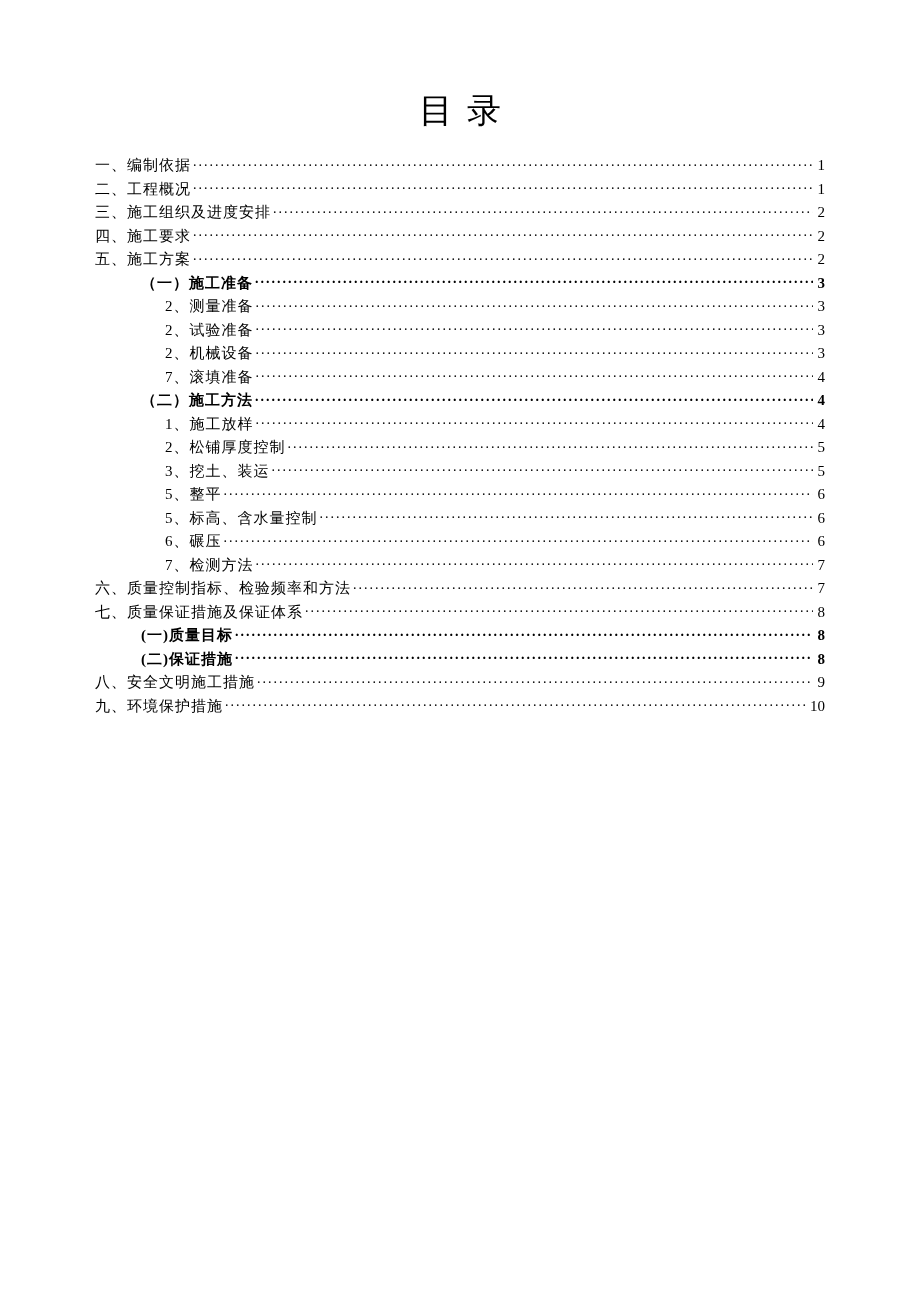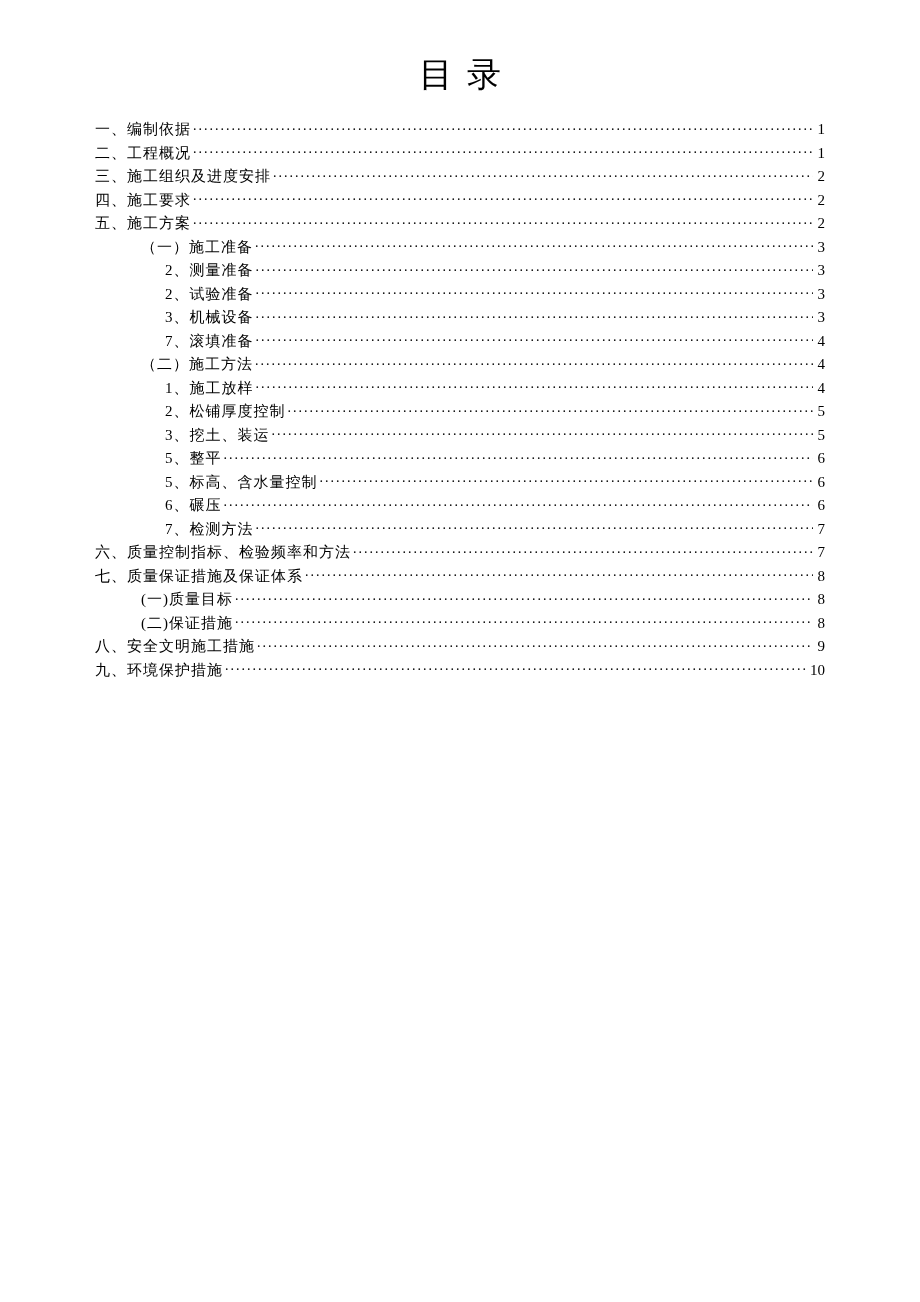--- a/index.html
+++ b/index.html
@@ -6,21 +6,21 @@
       margin: 0;
       padding: 0;
       background: #fff;
       font-family: "SimSun", "宋体", serif;
       color: #000;
     }
     .page {
       width: 920px;
       height: 1000px;
       box-sizing: border-box;
-      padding: 52px 95px 100px 95px;
+      padding: 88px 95px 100px 95px;
       position: relative;
     }
     .title {
       text-align: center;
       font-size: 34px;
       letter-spacing: 14px;
       margin-bottom: 20px;
       padding-left: 14px;
     }
     .toc {
@@ -54,21 +54,21 @@
       white-space: nowrap;
       color: #000;
     }
     .toc-page {
       flex: 0 0 auto;
       font-family: "Times New Roman", serif;
       min-width: 10px;
       text-align: right;
     }
     .indent-0 { padding-left: 0px; }
-    .indent-1 { padding-left: 46px; }
+    .indent-1 { padding-left: 46px; font-weight: bold; }
     .indent-2 { padding-left: 70px; }
   </style>
 </head>
 <body>
 
 <div class="page">
   <div class="title">目录</div>
   <div class="toc" id="toc">
       <div class="toc-row indent-0">
         <span class="toc-label">一、编制依据</span>
@@ -104,21 +104,21 @@
         <span class="toc-label">2、测量准备</span>
         <span class="toc-leader"></span>
         <span class="toc-page">3</span>
       </div>
       <div class="toc-row indent-2">
         <span class="toc-label">2、试验准备</span>
         <span class="toc-leader"></span>
         <span class="toc-page">3</span>
       </div>
       <div class="toc-row indent-2">
-        <span class="toc-label">3、机械设备</span>
+        <span class="toc-label">2、机械设备</span>
         <span class="toc-leader"></span>
         <span class="toc-page">3</span>
       </div>
       <div class="toc-row indent-2">
         <span class="toc-label">7、滚填准备</span>
         <span class="toc-leader"></span>
         <span class="toc-page">4</span>
       </div>
       <div class="toc-row indent-1">
         <span class="toc-label">（二）施工方法</span>

